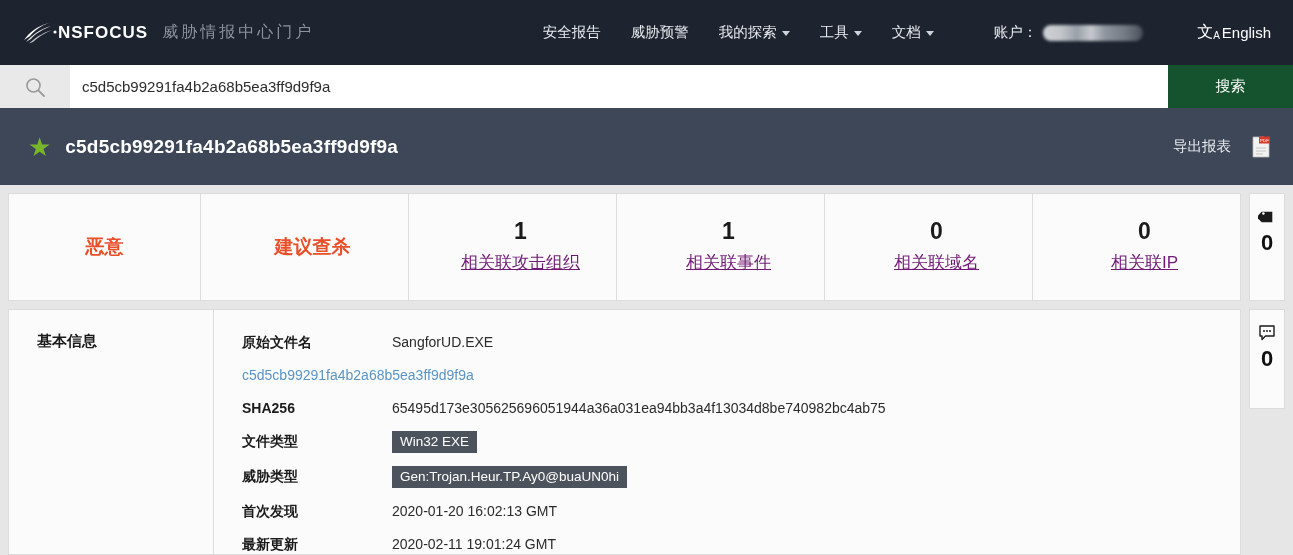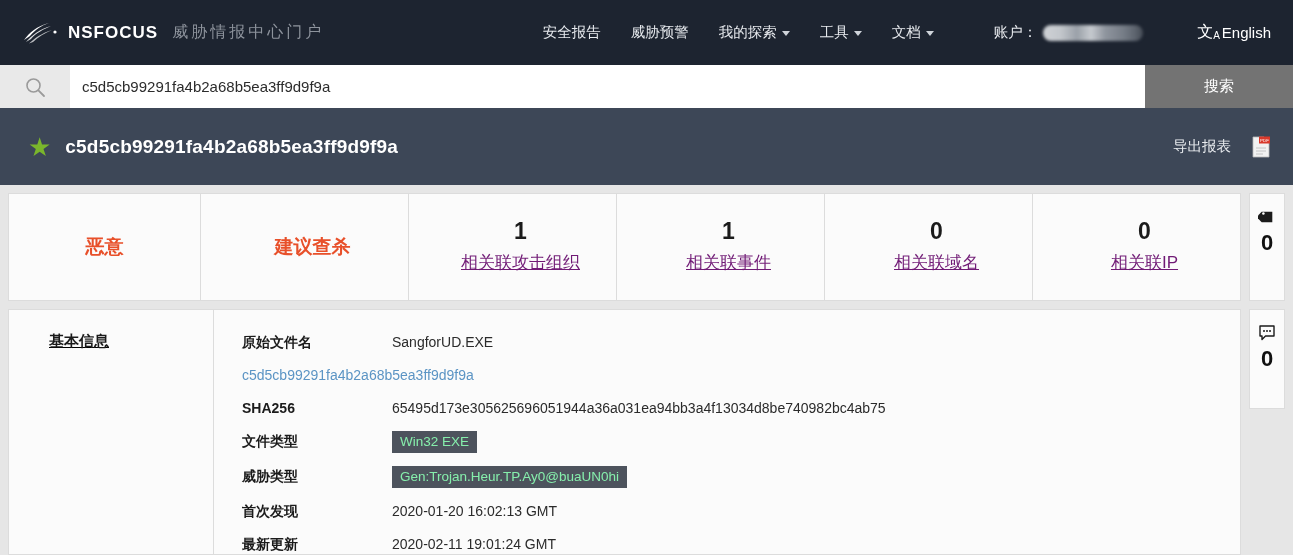--- a/index.html
+++ b/index.html
@@ -12,21 +12,21 @@
 
   
   .topbar {
     height: 65px;
     background: #1d2430;
     display: flex;
     align-items: center;
     padding: 0 22px;
     position: relative;
   }
-  .brand { display: flex; align-items: center; gap: 10px; }
+  .brand { display: flex; align-items: center; }
   .logo-mark { width: 36px; height: 24px; display: block; }
   .brand-name {
     color: #ffffff;
     font-size: 17px;
     font-weight: bold;
     letter-spacing: 1px;
   }
   .brand-sub {
     color: #8d939c;
     font-size: 16px;
@@ -100,22 +100,22 @@
     flex: 1;
     border: none;
     outline: none;
     background: #ffffff;
     font-family: "Liberation Sans", sans-serif;
     font-size: 15px;
     color: #2c2c2c;
     padding: 0 12px;
   }
   .search-btn {
-    width: 148px;
-    background: #737373;
+    width: 125px;
+    background: #14532d;
     color: #ffffff;
     font-size: 15px;
     display: flex;
     align-items: center;
     justify-content: center;
     cursor: pointer;
     border: none;
     font-family: "Liberation Sans", sans-serif;
   }
 
@@ -187,23 +187,22 @@
   .info-card {
     flex: 1;
     background: #fbfbfb;
     border: 1px solid #dcdcdc;
     display: flex;
     min-height: 0;
   }
   .info-left {
     width: 205px;
     border-right: 1px solid #dcdcdc;
-    padding: 22px 0 0 40px;
+    padding: 22px 0 0 28px;
     flex-shrink: 0;
-    text-decoration: underline;
   }
   .info-left-title { font-size: 15px; font-weight: bold; color: #1b1b1b; }
   .info-right { flex: 1; padding: 22px 0 0 28px; min-width: 0; }
   .info-row { display: flex; margin-bottom: 13px; align-items: flex-start; }
   .info-label {
     width: 150px;
     font-size: 14px;
     font-weight: bold;
     color: #1b1b1b;
     flex-shrink: 0;
@@ -212,21 +211,21 @@
   .info-value {
     font-size: 14px;
     color: #2b2b2b;
     line-height: 20px;
     word-break: break-all;
   }
   .info-value.link { color: #5b94c4; cursor: pointer; }
   .badge {
     display: inline-block;
     background: #4d535d;
-    color: #86efac;
+    color: #ffffff;
     font-size: 13.5px;
     padding: 3px 8px;
     line-height: 16px;
   }
 
   
   .rail { width: 36px; display: flex; flex-direction: column; gap: 8px; flex-shrink: 0; }
   .rail-box {
     background: #fbfbfb;
     border: 1px solid #dcdcdc;

